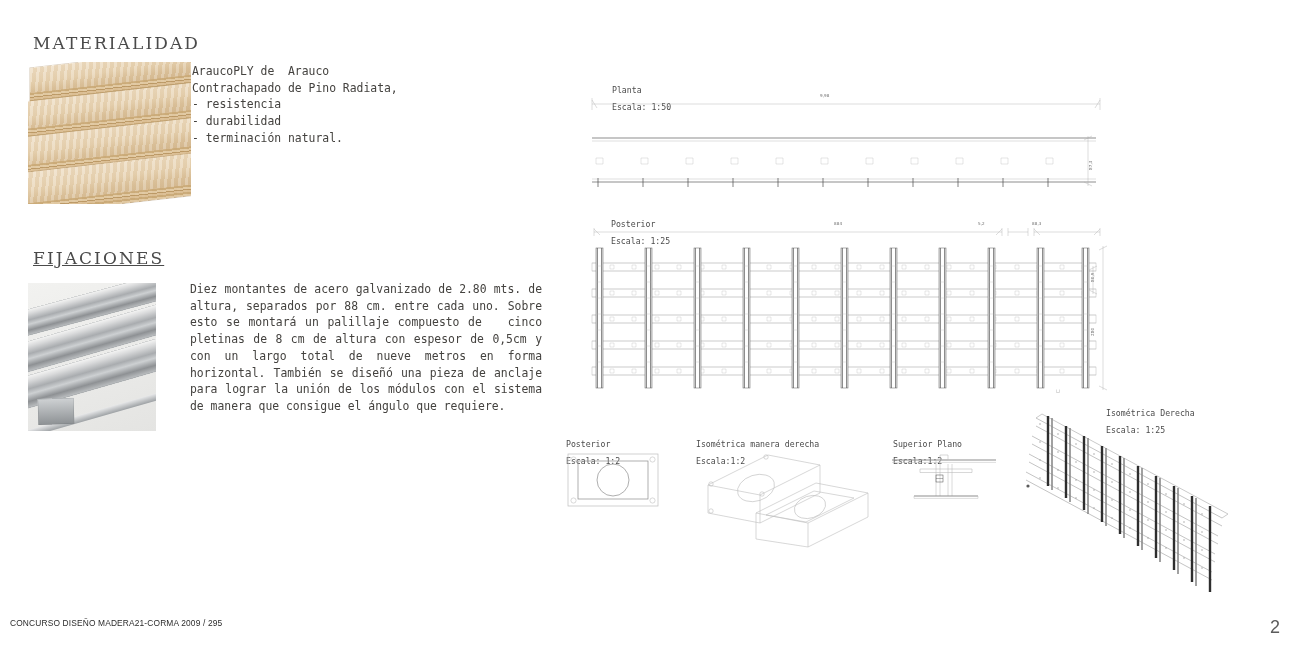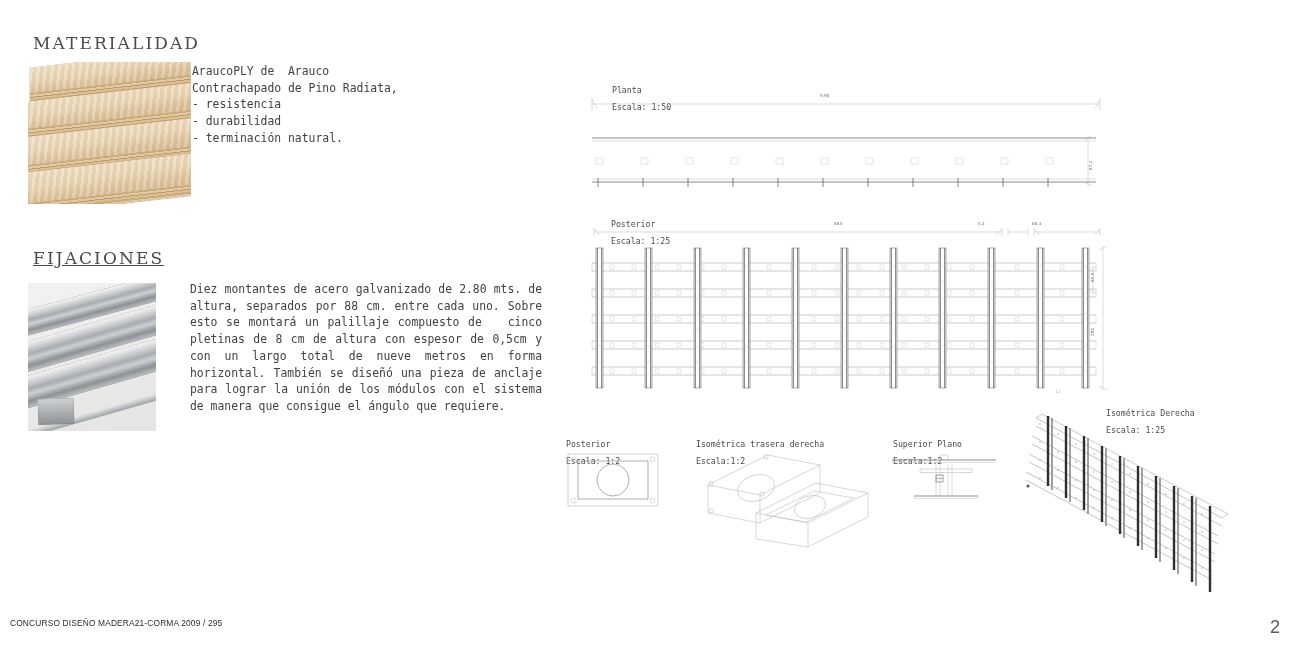--- a/index.html
+++ b/index.html
@@ -422,21 +422,21 @@
     <rect class="ln" x="14" y="11" width="70" height="38" fill="none" stroke-width=".7"></rect>
     <circle class="ln" cx="49" cy="30" r="16" fill="none" stroke-width=".7"></circle>
     <g class="ln-l" stroke-width=".6" fill="none">
       <circle cx="9.5" cy="9.5" r="2.6"></circle>
       <circle cx="88.5" cy="9.5" r="2.6"></circle>
       <circle cx="9.5" cy="50.5" r="2.6"></circle>
       <circle cx="88.5" cy="50.5" r="2.6"></circle>
     </g>
   </svg>
 
-  <div class="dwg-label" style="left:148px; top:420px;">Isométrica trasera derecha
+  <div class="dwg-label" style="left:148px; top:420px;">Isométrica manera derecha
 Escala:1:2</div>
   <svg style="position:absolute; left:146px; top:443px;" width="180" height="105" viewBox="0 0 180 105">
     <g class="ln-l" stroke-width=".6" fill="none">
       <path d="M14 42 L74 12 L126 22 L66 52 Z"></path>
       <path d="M14 42 L14 70 L66 80 L66 52"></path>
       <path d="M126 22 L126 50 L66 80"></path>
       <ellipse cx="62" cy="45" rx="19" ry="13" transform="rotate(-18 62 45)"></ellipse>
       <circle cx="17" cy="41" r="2.2"></circle>
         <circle cx="72" cy="14" r="2.2"></circle>
       <circle cx="17" cy="68" r="2.2"></circle>

